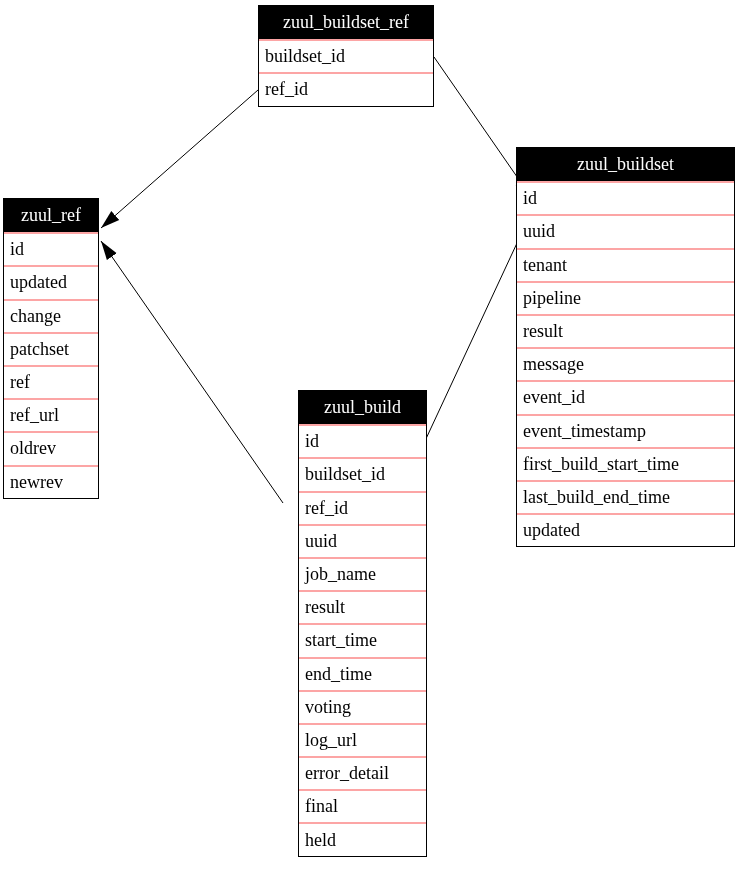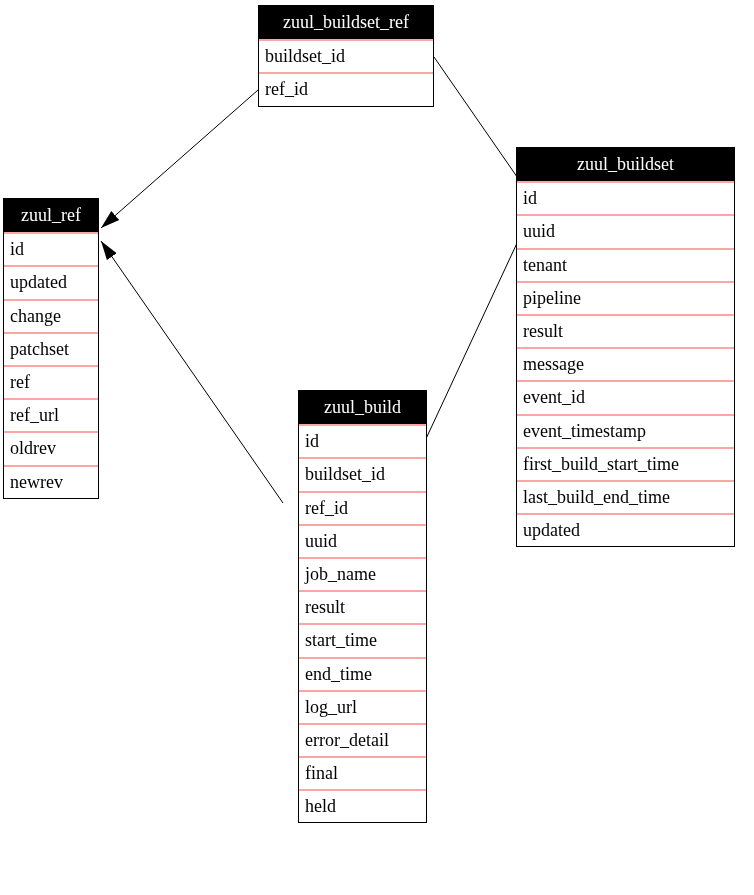--- a/index.html
+++ b/index.html
@@ -113,20 +113,21 @@
     <div class="tbl-header">zuul_build</div>
     <div class="tbl-rows">
         <div class="tbl-row">id</div>
         <div class="tbl-row">buildset_id</div>
         <div class="tbl-row">ref_id</div>
         <div class="tbl-row">uuid</div>
         <div class="tbl-row">job_name</div>
         <div class="tbl-row">result</div>
         <div class="tbl-row">start_time</div>
         <div class="tbl-row">end_time</div>
+        <div class="tbl-row">voting</div>
         <div class="tbl-row">log_url</div>
         <div class="tbl-row">error_detail</div>
         <div class="tbl-row">final</div>
         <div class="tbl-row">held</div>
       </div>
   </div>
 
 </div>
 
 </body></html>

